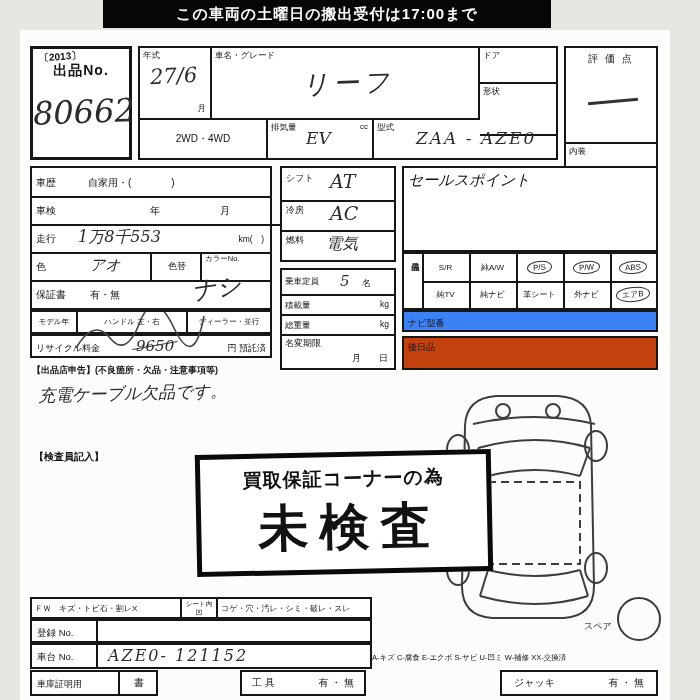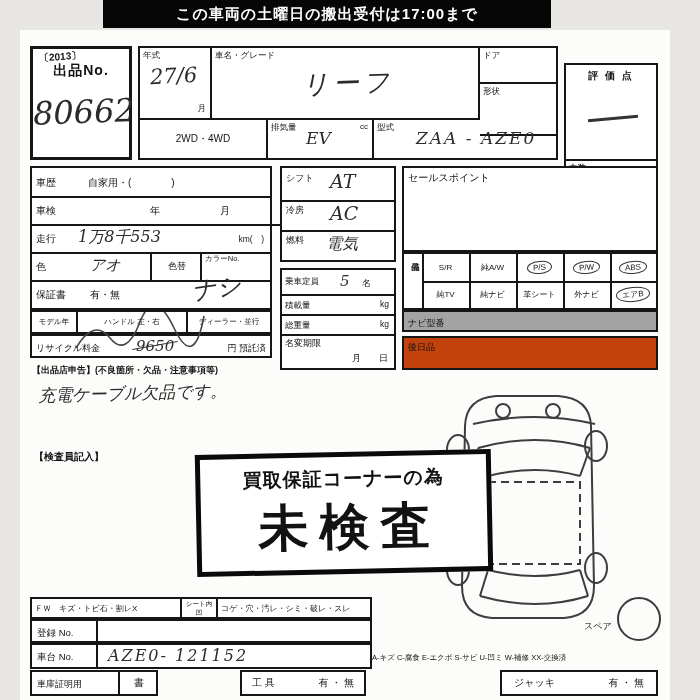--- a/index.html
+++ b/index.html
@@ -26,21 +26,21 @@
   #cModel{left:234px;top:72px;width:182px;height:44px;}
   .cl{position:absolute;left:3px;top:2px;font-size:8.5px;}
   #yearHw{position:absolute;left:10px;top:16px;font-size:21px;transform:rotate(-3deg);}
   #yearUnit{position:absolute;right:4px;bottom:3px;font-size:8.5px;}
   #nameHw{position:absolute;left:90px;top:18px;font-size:26px;transform:rotate(-2deg);letter-spacing:4px;}
   #driveLbl{position:absolute;left:0;right:0;top:12px;text-align:center;font-size:10px;}
   #dispCc{position:absolute;right:4px;top:2px;font-size:8px;}
   #dispHw{position:absolute;left:38px;top:8px;font-size:17px;}
   #modelHw{position:absolute;left:42px;top:8px;font-size:17px;letter-spacing:2px;}
   
-  #scoreBox{left:564px;top:63px;width:94px;height:136px;background:#fff;font-weight:bold;}
+  #scoreBox{left:564px;top:46px;width:94px;height:136px;background:#fff;}
   #scoreLbl{position:absolute;left:0;right:0;top:4px;text-align:center;font-size:10px;letter-spacing:2px;}
   #scoreDash{position:absolute;left:22px;top:52px;width:50px;border-top:3px solid #333;transform:rotate(-5deg);}
   #interiorCell{position:absolute;left:0;right:0;bottom:0;height:36px;border-top:2px solid #161616;}
   
   #leftBox{left:30px;top:166px;width:242px;height:144px;background:#fff;}
   .lrow{position:absolute;left:0;width:238px;border-bottom:2px solid #161616;height:28px;}
   #lr1{top:0;} #lr2{top:28px;padding-left:12px;} #lr3{top:56px;} #lr4{top:84px;} #lr5{top:112px;border-bottom:none;}
   .rowlbl{position:absolute;left:4px;top:8px;font-size:10px;}
   #historyVal{position:absolute;left:56px;top:8px;font-size:10px;}
   #shakenY{position:absolute;left:118px;top:8px;font-size:10px;}
@@ -81,30 +81,30 @@
   .m2row{position:absolute;left:0;width:112px;border-bottom:2px solid #161616;}
   #m2r1{top:0;height:24px;} #m2r2{top:24px;height:20px;} #m2r3{top:44px;height:20px;} #m2r4{top:64px;height:34px;border-bottom:none;}
   .m2lbl{position:absolute;left:3px;top:6px;font-size:8.5px;}
   #capHw{position:absolute;left:58px;top:2px;font-size:15px;}
   #capUnit{position:absolute;left:80px;top:7px;font-size:9px;}
   .kgUnit{position:absolute;right:5px;top:5px;font-size:8.5px;}
   #renameLbl{position:absolute;left:3px;top:3px;font-size:9px;}
   #renameUnits{position:absolute;right:6px;bottom:3px;font-size:9px;}
   
   #salesBox{left:402px;top:166px;width:256px;height:86px;background:#fff;}
-  #salesLbl{position:absolute;left:4px;top:3px;font-size:10px;}
+  #salesLbl{position:absolute;left:4px;top:3px;font-size:15px;font-style:italic;}
   #equipBox{left:402px;top:252px;width:256px;height:58px;background:#fff;}
   #equipLblCell{position:absolute;left:0;top:0;bottom:0;width:18px;border-right:2px solid #161616;}
   #equipLblCell span{position:absolute;left:0;right:0;top:2px;bottom:0;writing-mode:vertical-rl;text-orientation:upright;font-size:8.5px;margin:0 auto;}
   .ecell{position:absolute;height:27px;border-right:2px solid #161616;display:flex;align-items:center;justify-content:center;font-size:8px;}
   .erow1{top:0;border-bottom:2px solid #161616;}
   .erow2{top:27px;}
   .ec0{left:18px;width:47px;} .ec1{left:65px;width:47px;} .ec2{left:112px;width:47px;} .ec3{left:159px;width:47px;} .ec4{left:206px;width:46px;border-right:none;}
   .circ{border:1.5px solid #333;border-radius:50% 45% 50% 48%;padding:1px 5px;transform:rotate(-4deg);}
-  #naviRow{left:402px;top:310px;width:256px;height:22px;background:#a3a3a3;}
+  #naviRow{left:402px;top:310px;width:256px;height:22px;background:#3b82f6;}
   #naviLbl{position:absolute;left:4px;top:5px;font-size:9px;}
   #laterBox{left:402px;top:336px;width:256px;height:34px;background:#c2410c;}
   #laterLbl{position:absolute;left:4px;top:3px;font-size:9px;}
   
   #inspectorLbl{position:absolute;left:34px;top:450px;font-size:10px;font-weight:bold;}
   #stamp{position:absolute;left:196px;top:452px;width:296px;height:122px;border:5px solid #0a0a0a;background:#fff;transform:rotate(-1.2deg);z-index:4;box-sizing:border-box;display:flex;flex-direction:column;align-items:center;justify-content:center;}
   #stampL1{font-size:19px;font-weight:bold;letter-spacing:1px;}
   #stampL2{font-size:50px;font-weight:bold;letter-spacing:0.22em;text-indent:0.22em;margin-top:2px;}
   #carSvg{position:absolute;left:418px;top:384px;width:232px;height:248px;z-index:1;}
   #spareCircle{position:absolute;left:617px;top:597px;width:40px;height:40px;border:2.5px solid #3a3a3a;border-radius:50%;z-index:1;}

